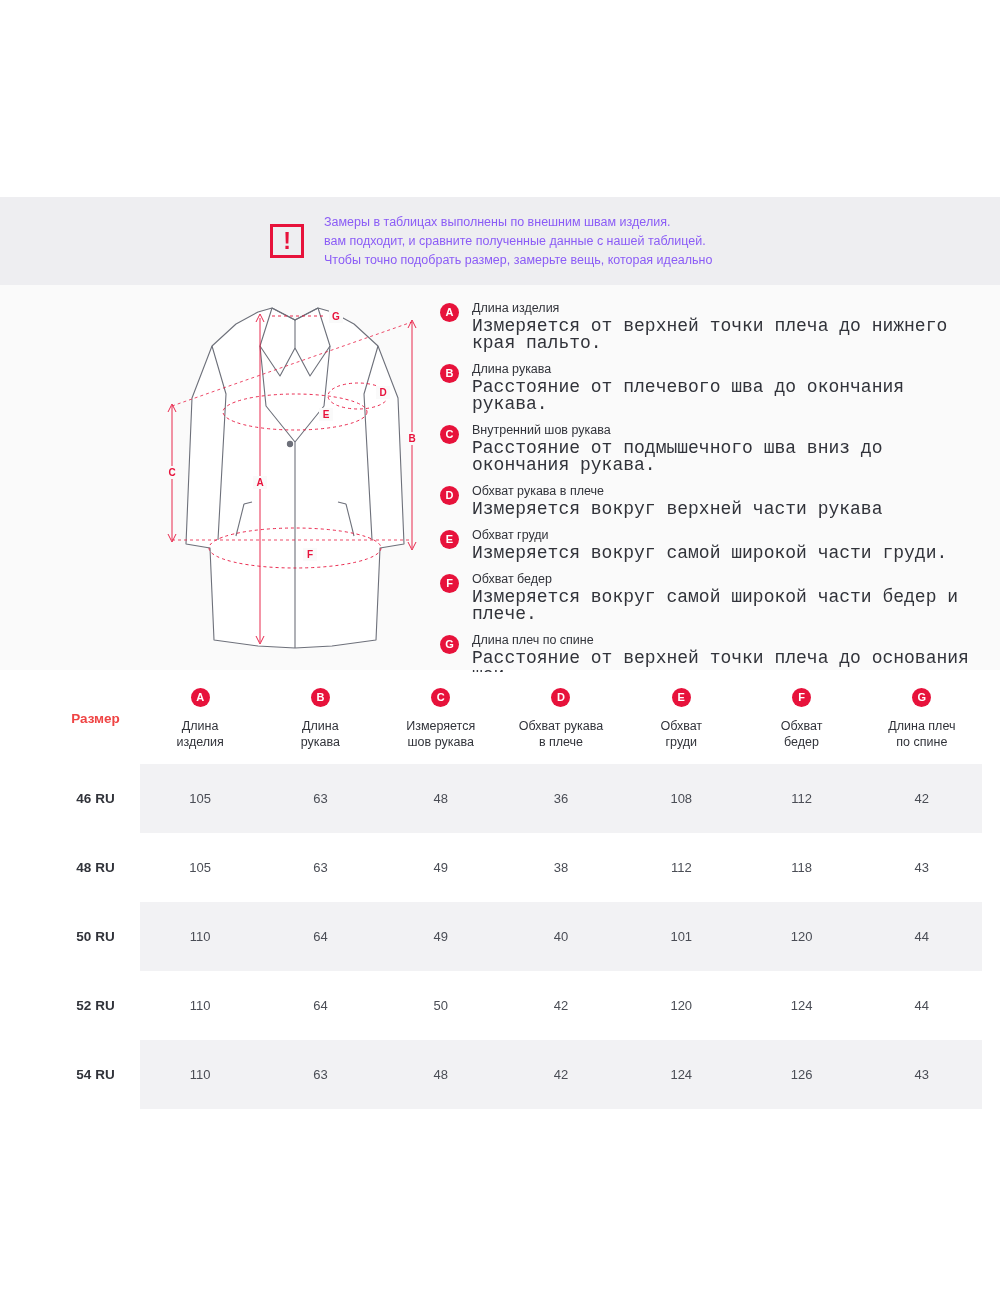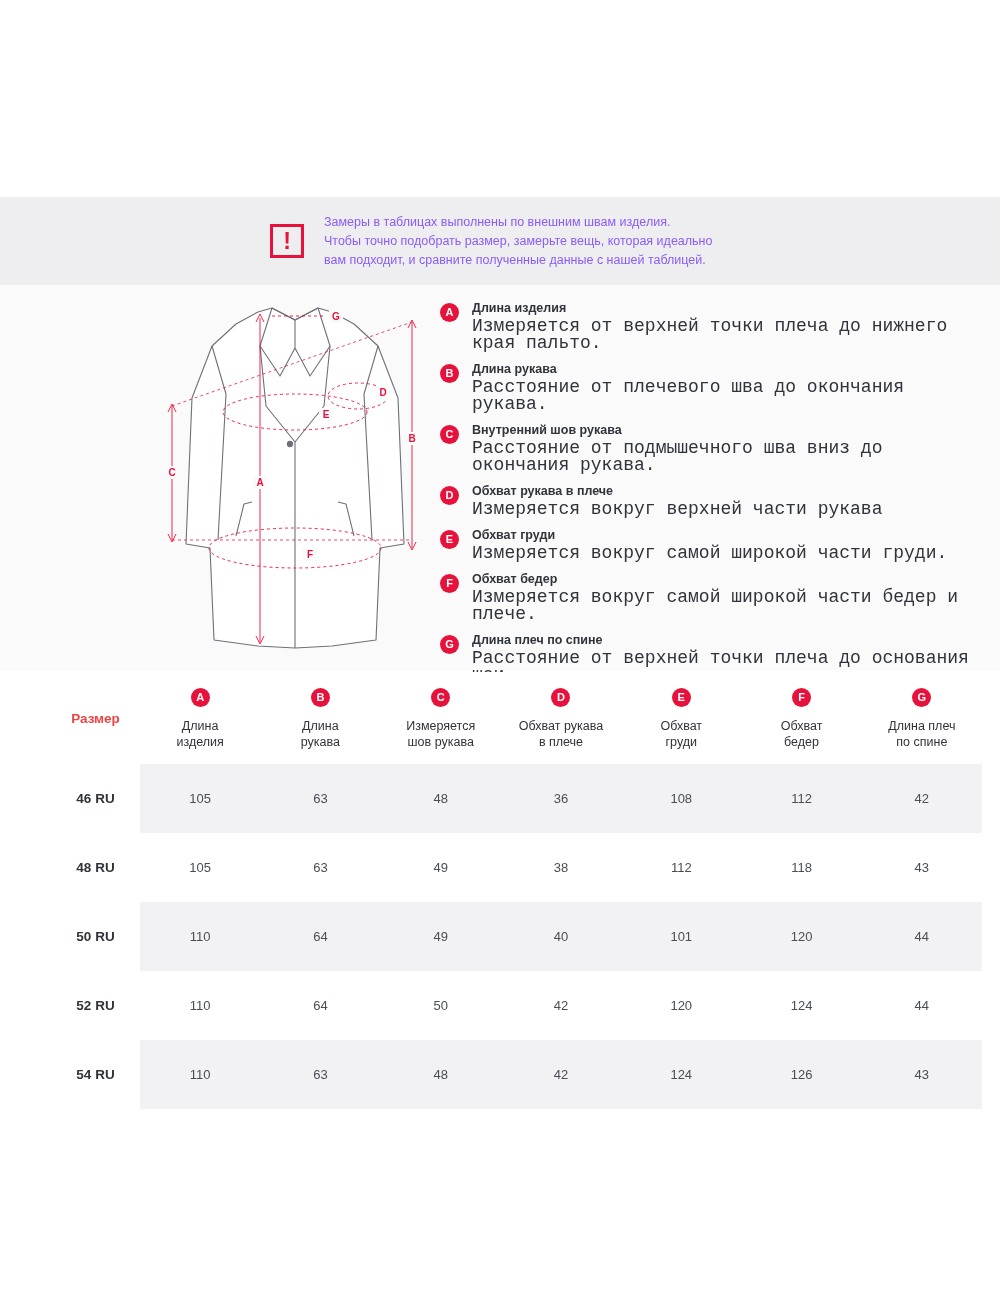--- a/index.html
+++ b/index.html
@@ -95,21 +95,21 @@
     color: #fff;
     font-size: 11px;
     font-weight: bold;
     display: flex;
     align-items: center;
     justify-content: center;
     line-height: 1;
   }
   .legend-title {
     font-size: 12.5px;
-    font-weight: bold;
+    font-weight: normal;
     color: #31333a;
     margin: 0 0 2px 0;
     line-height: 16px;
   }
   .legend-desc {
     font-size: 18px;
     color: #31333a;
     line-height: 17px;
     font-family: Liberation Mono, monospace;
   }
@@ -180,22 +180,22 @@
 </style>
 </head>
 <body>
 
 <div class="page">
 
   <div class="notice">
     <div class="notice-icon">!</div>
     <div class="notice-text">
       <div>Замеры в таблицах выполнены по внешним швам изделия.</div>
+      <div>вам подходит, и сравните полученные данные с нашей таблицей.</div>
       <div>Чтобы точно подобрать размер, замерьте вещь, которая идеально</div>
-      <div>вам подходит, и сравните полученные данные с нашей таблицей.</div>
     </div>
   </div>
 
   <div class="diagram-wrap">
 
     <div class="figure">
       <svg width="310" height="375" viewBox="0 0 310 375">
         <g fill="none" stroke="#6d707a" stroke-width="1.1" stroke-linejoin="round">
 
           <path d="M118 22 L96 34 L72 56 L52 108 L46 254 L70 258 L74 350 L118 356 L155 358 L192 356 L236 350 L240 258 L264 254 L258 108 L238 56 L214 34 L192 22 L178 18 L155 30 L132 18 Z" fill="#ffffff"></path>

